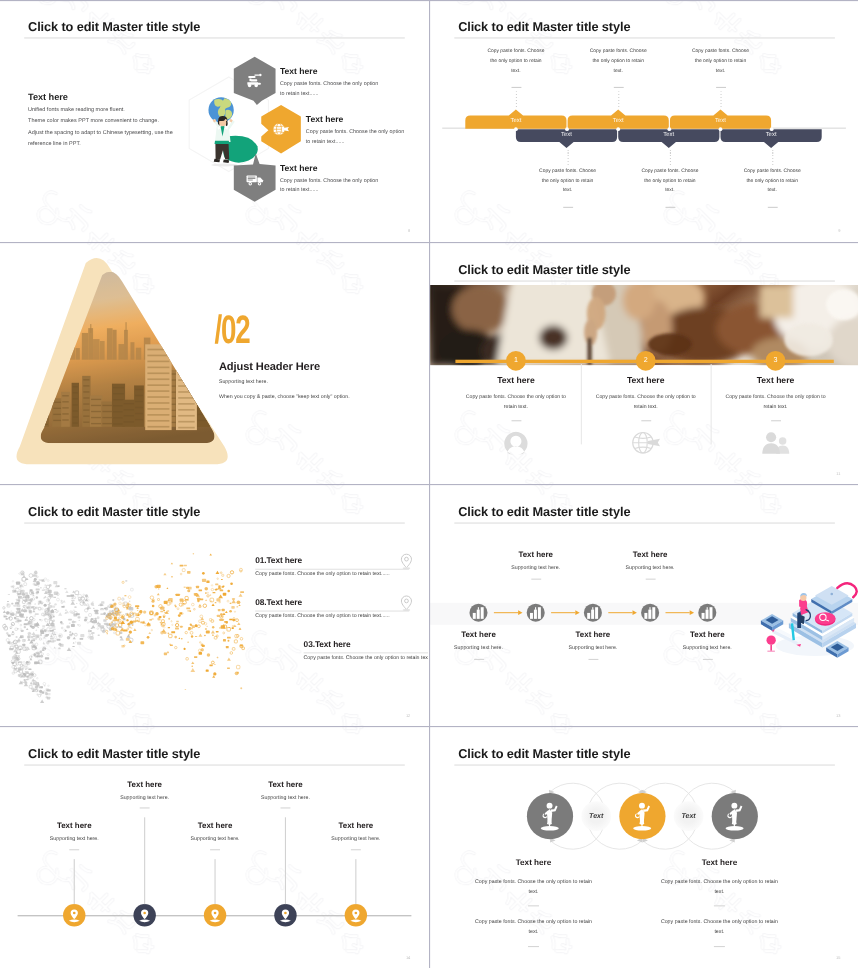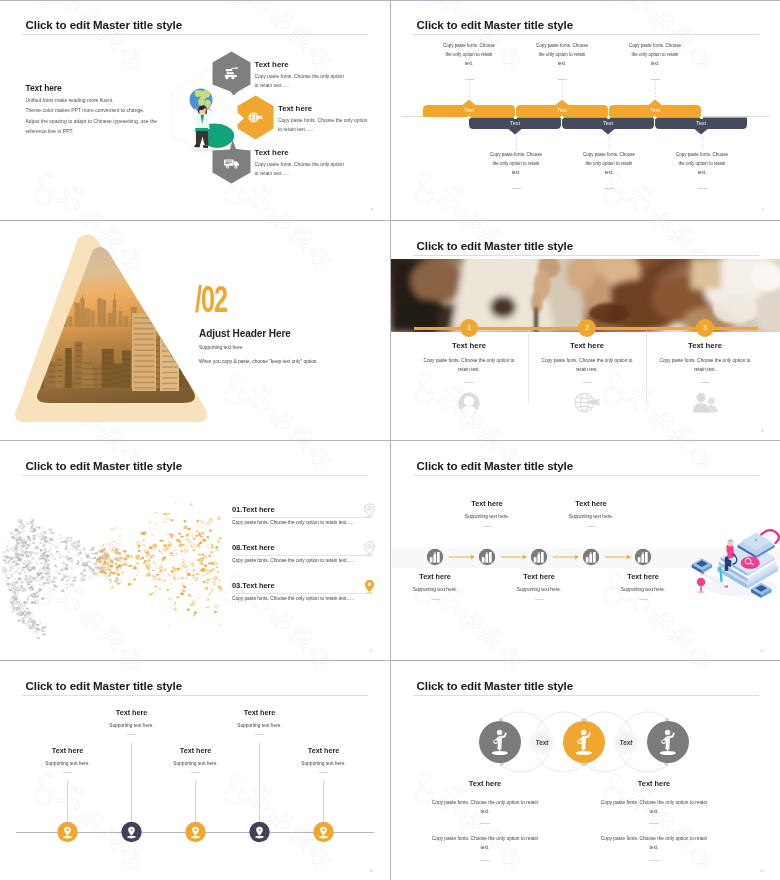--- a/index.html
+++ b/index.html
@@ -89,21 +89,21 @@
   .s4-circle{position:absolute;left:50px;top:-9.5px;width:18px;height:18px;border-radius:50%;
              background:#efa72f;color:#fff;font-size:6.5px;line-height:18px;text-align:center;}
   .s4-h{margin-top:13px;font-size:7.8px;font-weight:bold;color:#231f20;}
   .s4-b{margin:6px auto 0;width:92px;font-size:4.7px;color:#3f3f3f;line-height:9px;}
   .s4-dash{margin:8px auto 0;width:9px;height:0.7px;background:#d4d4d4;}
   .s4-icon{margin-top:9px;}
 
   
   .s5-art{position:absolute;left:2px;top:48px;}
   .s5-item{position:absolute;left:232px;width:145px;}
-  .si1{top:64px;}.si2{top:102px;}.si3{top:140px;}.si4{top:178px;}
+  .si1{top:64px;}.si2{top:102px;}.si3{top:140px;margin-left:44px;}.si4{top:178px;}
   .s5-h{font-size:7.6px;font-weight:bold;color:#231f20;letter-spacing:-0.1px;}
   .s5-rule{margin-top:3px;width:140px;height:0.7px;background:#e3e3e3;}
   .s5-b{margin-top:2px;font-size:4.75px;color:#3f3f3f;}
   .s5-pin{position:absolute;right:1px;top:-2px;}
 
   
   .s6-band{position:absolute;left:0;top:107px;width:389px;height:20px;background:#f8f8f9;}
   .s6-flow{position:absolute;left:35px;top:105px;}
   .s6-lbl{position:absolute;width:104px;text-align:center;}
   .s6-h{font-size:7.2px;font-weight:bold;color:#231f20;}

